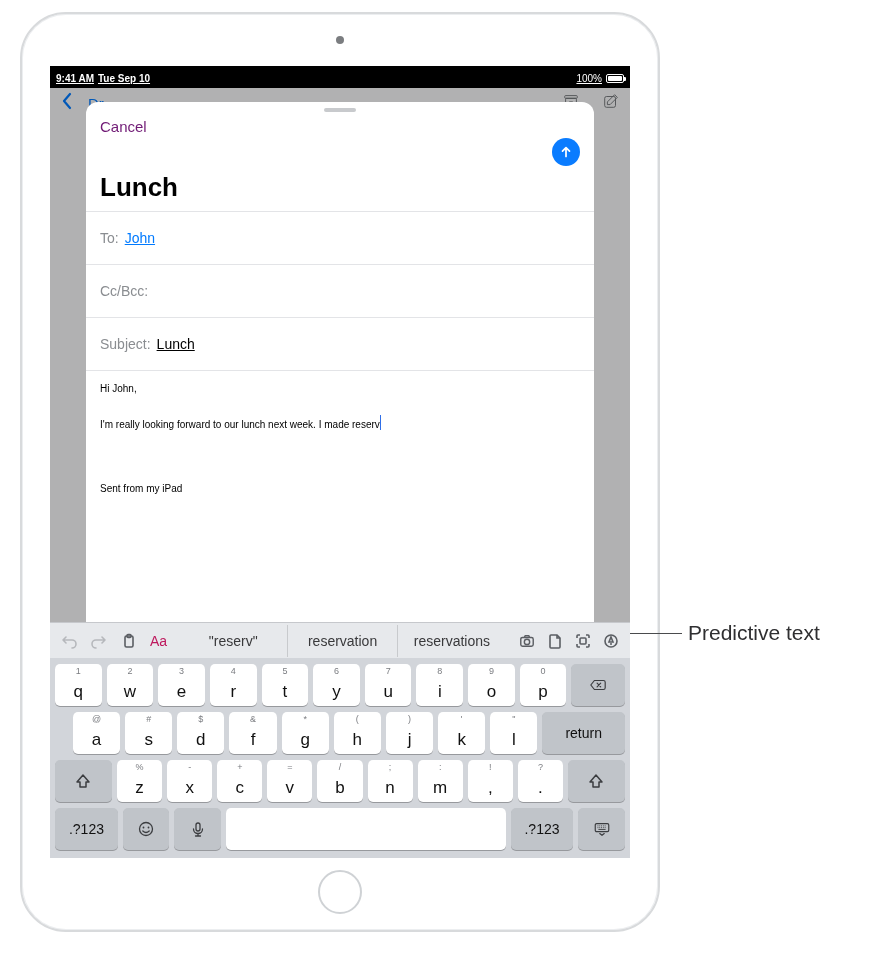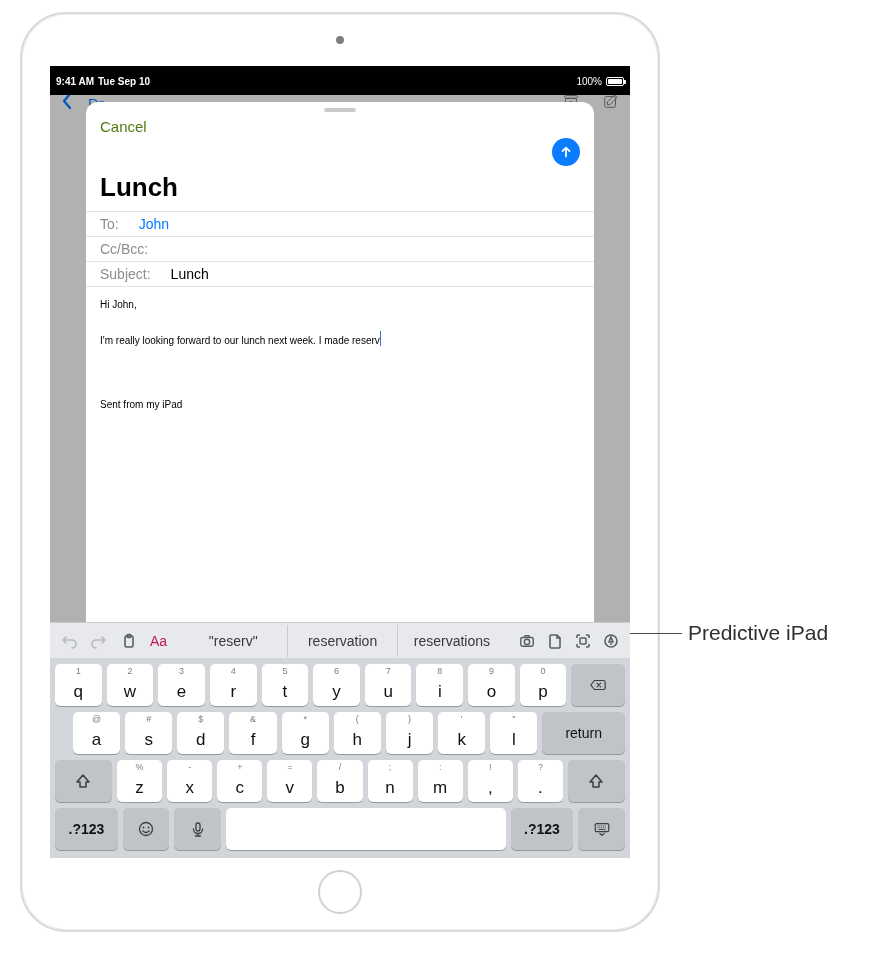--- a/index.html
+++ b/index.html
@@ -51,27 +51,28 @@
     position: absolute;
     left: 28px; right: 28px; top: 52px; bottom: 72px;
     background: #000;
     overflow: hidden;
   }
 
   
   .status-bar {
     position: absolute;
     left:0; right:0; top:0;
-    height: 29px;
+    height: 22px;
     padding: 2px 6px 0 6px;
     display:flex; justify-content: space-between; align-items:center;
     font-size: 10px;
     color: #fff;
     background: #000;
     z-index: 30;
+    text-decoration: underline;
   }
   .status-left { display:flex; gap:4px; font-weight:600; }
   .status-right { display:flex; gap:4px; align-items:center;justify-content:space-between; }
   .battery-icon {
     width: 18px; height: 9px;
     border:1px solid #fff; border-radius:2px;
     position:relative;
   }
   .battery-icon::after{
     content:""; position:absolute; right:-3px; top:2px;
@@ -111,40 +112,40 @@
     overflow:hidden;
   }
   .compose-grabber{
     width:32px; height:4px; background:#c8cacd; border-radius:3px;
     margin: 6px auto 0;
   }
   .compose-header {
     display:flex; justify-content:space-between; align-items:flex-start;
     padding: 4px 14px 0 14px;
   }
-  .cancel { color:#4d7c0f; font-size:15px; padding-top:2px; cursor:pointer;}
+  .cancel { color:#701a75; font-size:15px; padding-top:2px; cursor:pointer;}
   .send-circle {
     width:28px; height:28px; border-radius:50%;
     background:#0a7cff; display:flex; align-items:center; justify-content:center;
     margin-top: 22px;
     cursor:pointer;
   }
   .send-circle svg{ width:14px; height:14px; }
   .compose-title {
     font-size: 26px; font-weight:700; padding: 6px 14px 8px 14px;
   }
   .field {
-    display:flex; gap:20px;
-    padding: 4px 14px;
+    display:flex; gap:6px;
+    padding: 18px 14px;
     border-top: 1px solid #e3e4e7;
     font-size: 14px;
   }
   .field:first-of-type{ border-top:1px solid #e3e4e7;}
   .field-label { color:#8a8d91; }
-  .field-value { color:#000; }
+  .field-value { color:#000;text-decoration:underline; }
   .field-value.link { color:#007aff; }
   .body-area {
     flex:1;
     padding: 10px 14px;
     border-top:1px solid #e3e4e7;
     font-size:10px;
     line-height:1.6;
   }
   .body-para { margin-bottom: 18px; }
   .cursor {
@@ -213,21 +214,21 @@
     font-size:17px;
     color:#111;
     cursor:pointer;
   }
   .key .hint{
     position:absolute; top:2px; left:0; right:0;
     text-align:center; font-size:9px; color:#7a7c80;
   }
   .key.fn{ background:#c0c4c9; }
   .key.special{ background:#c0c4c9; font-size:14px; align-items:center; padding:0;}
-  .key.wide{ flex:1.35;font-weight:bold; }
+  .key.wide{ flex:1.35; }
   .key.shift{ flex:1.15; align-items:center; padding:0;}
   .key.delete{ flex:1.15; align-items:center; padding:0;}
   .key.return{ flex:1.6; font-size:14px; align-items:center; padding:0;}
   .key.space{ flex:6; }
   .key svg{ width:18px; height:18px; }
 
   
   .callout-line{
     position:absolute;
     border-top:1px solid #4a4b4d;
@@ -556,15 +557,15 @@
           </div>
         </div>
 
       </div>
     </div>
   </div>
 
   <div class="callout-col">
     <div class="callout-bracket" style="left:-491px; top:625px; width:326px;"></div>
     <div class="callout-line" style="left:-328px; top:633px; width:330px;"></div>
-    <div class="callout-text" style="left:8px; top:621px;">Predictive iPad</div>
+    <div class="callout-text" style="left:8px; top:621px;">Predictive text</div>
   </div>
 </div>
 
 </body></html>

